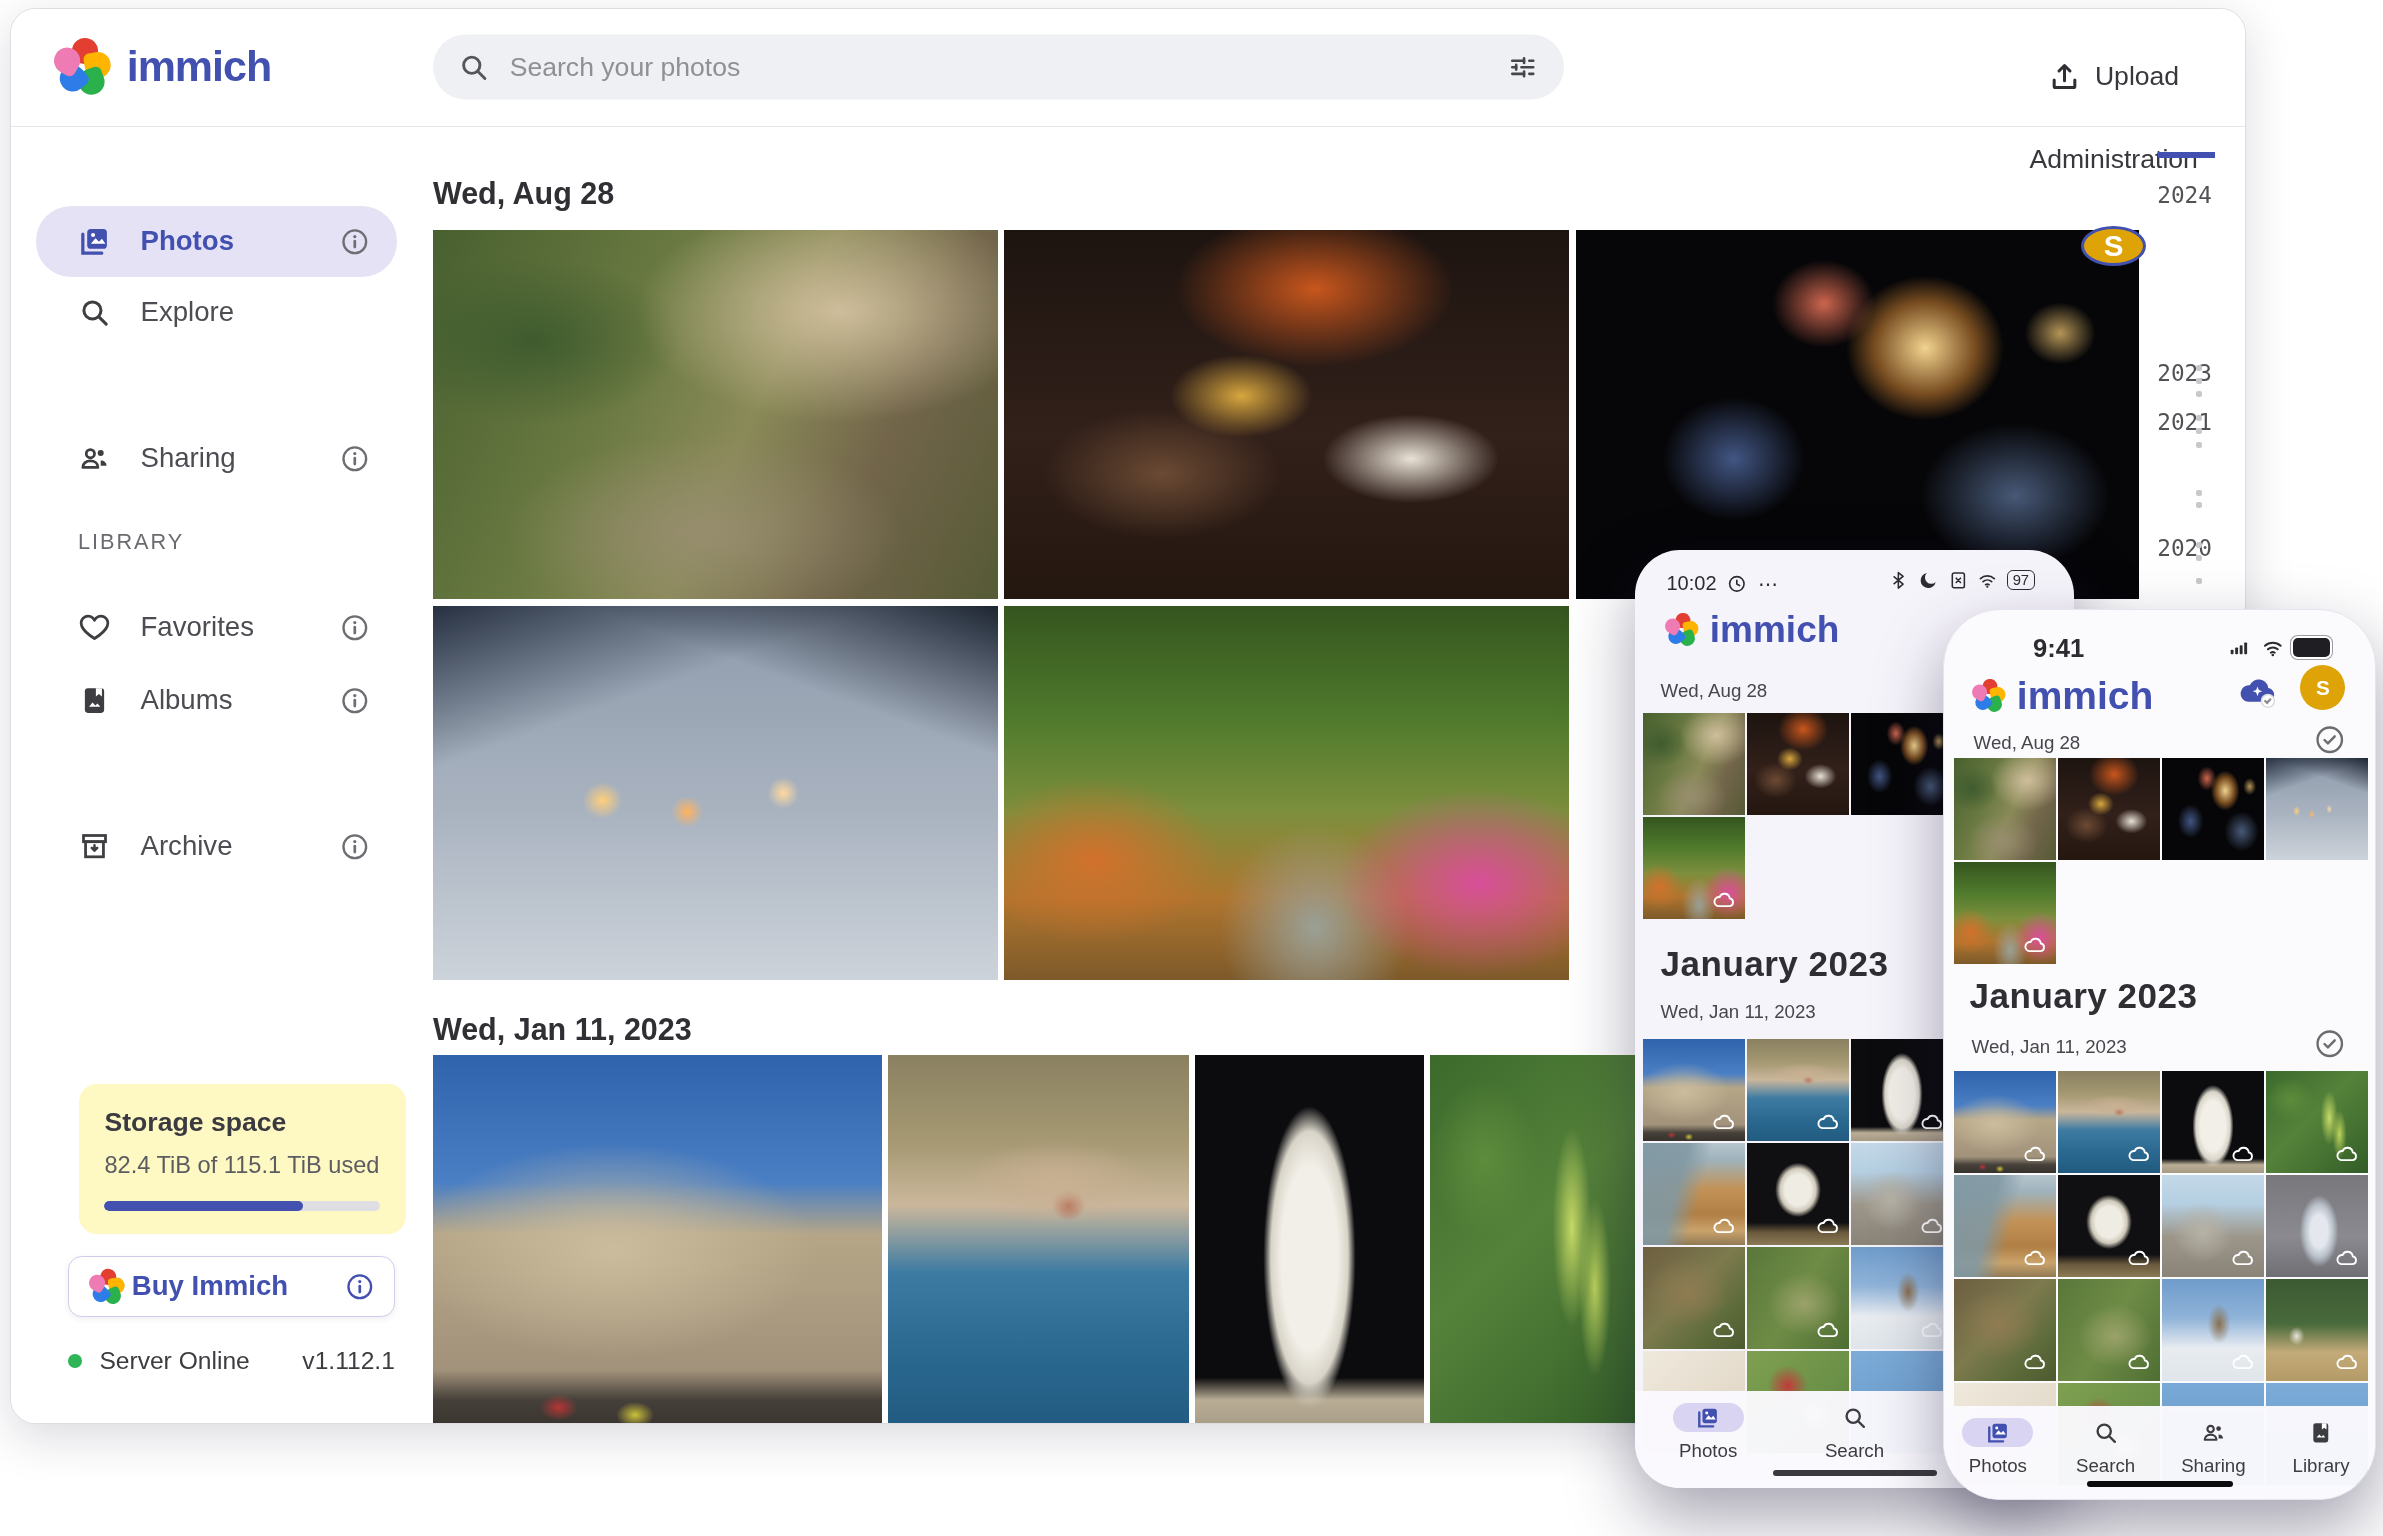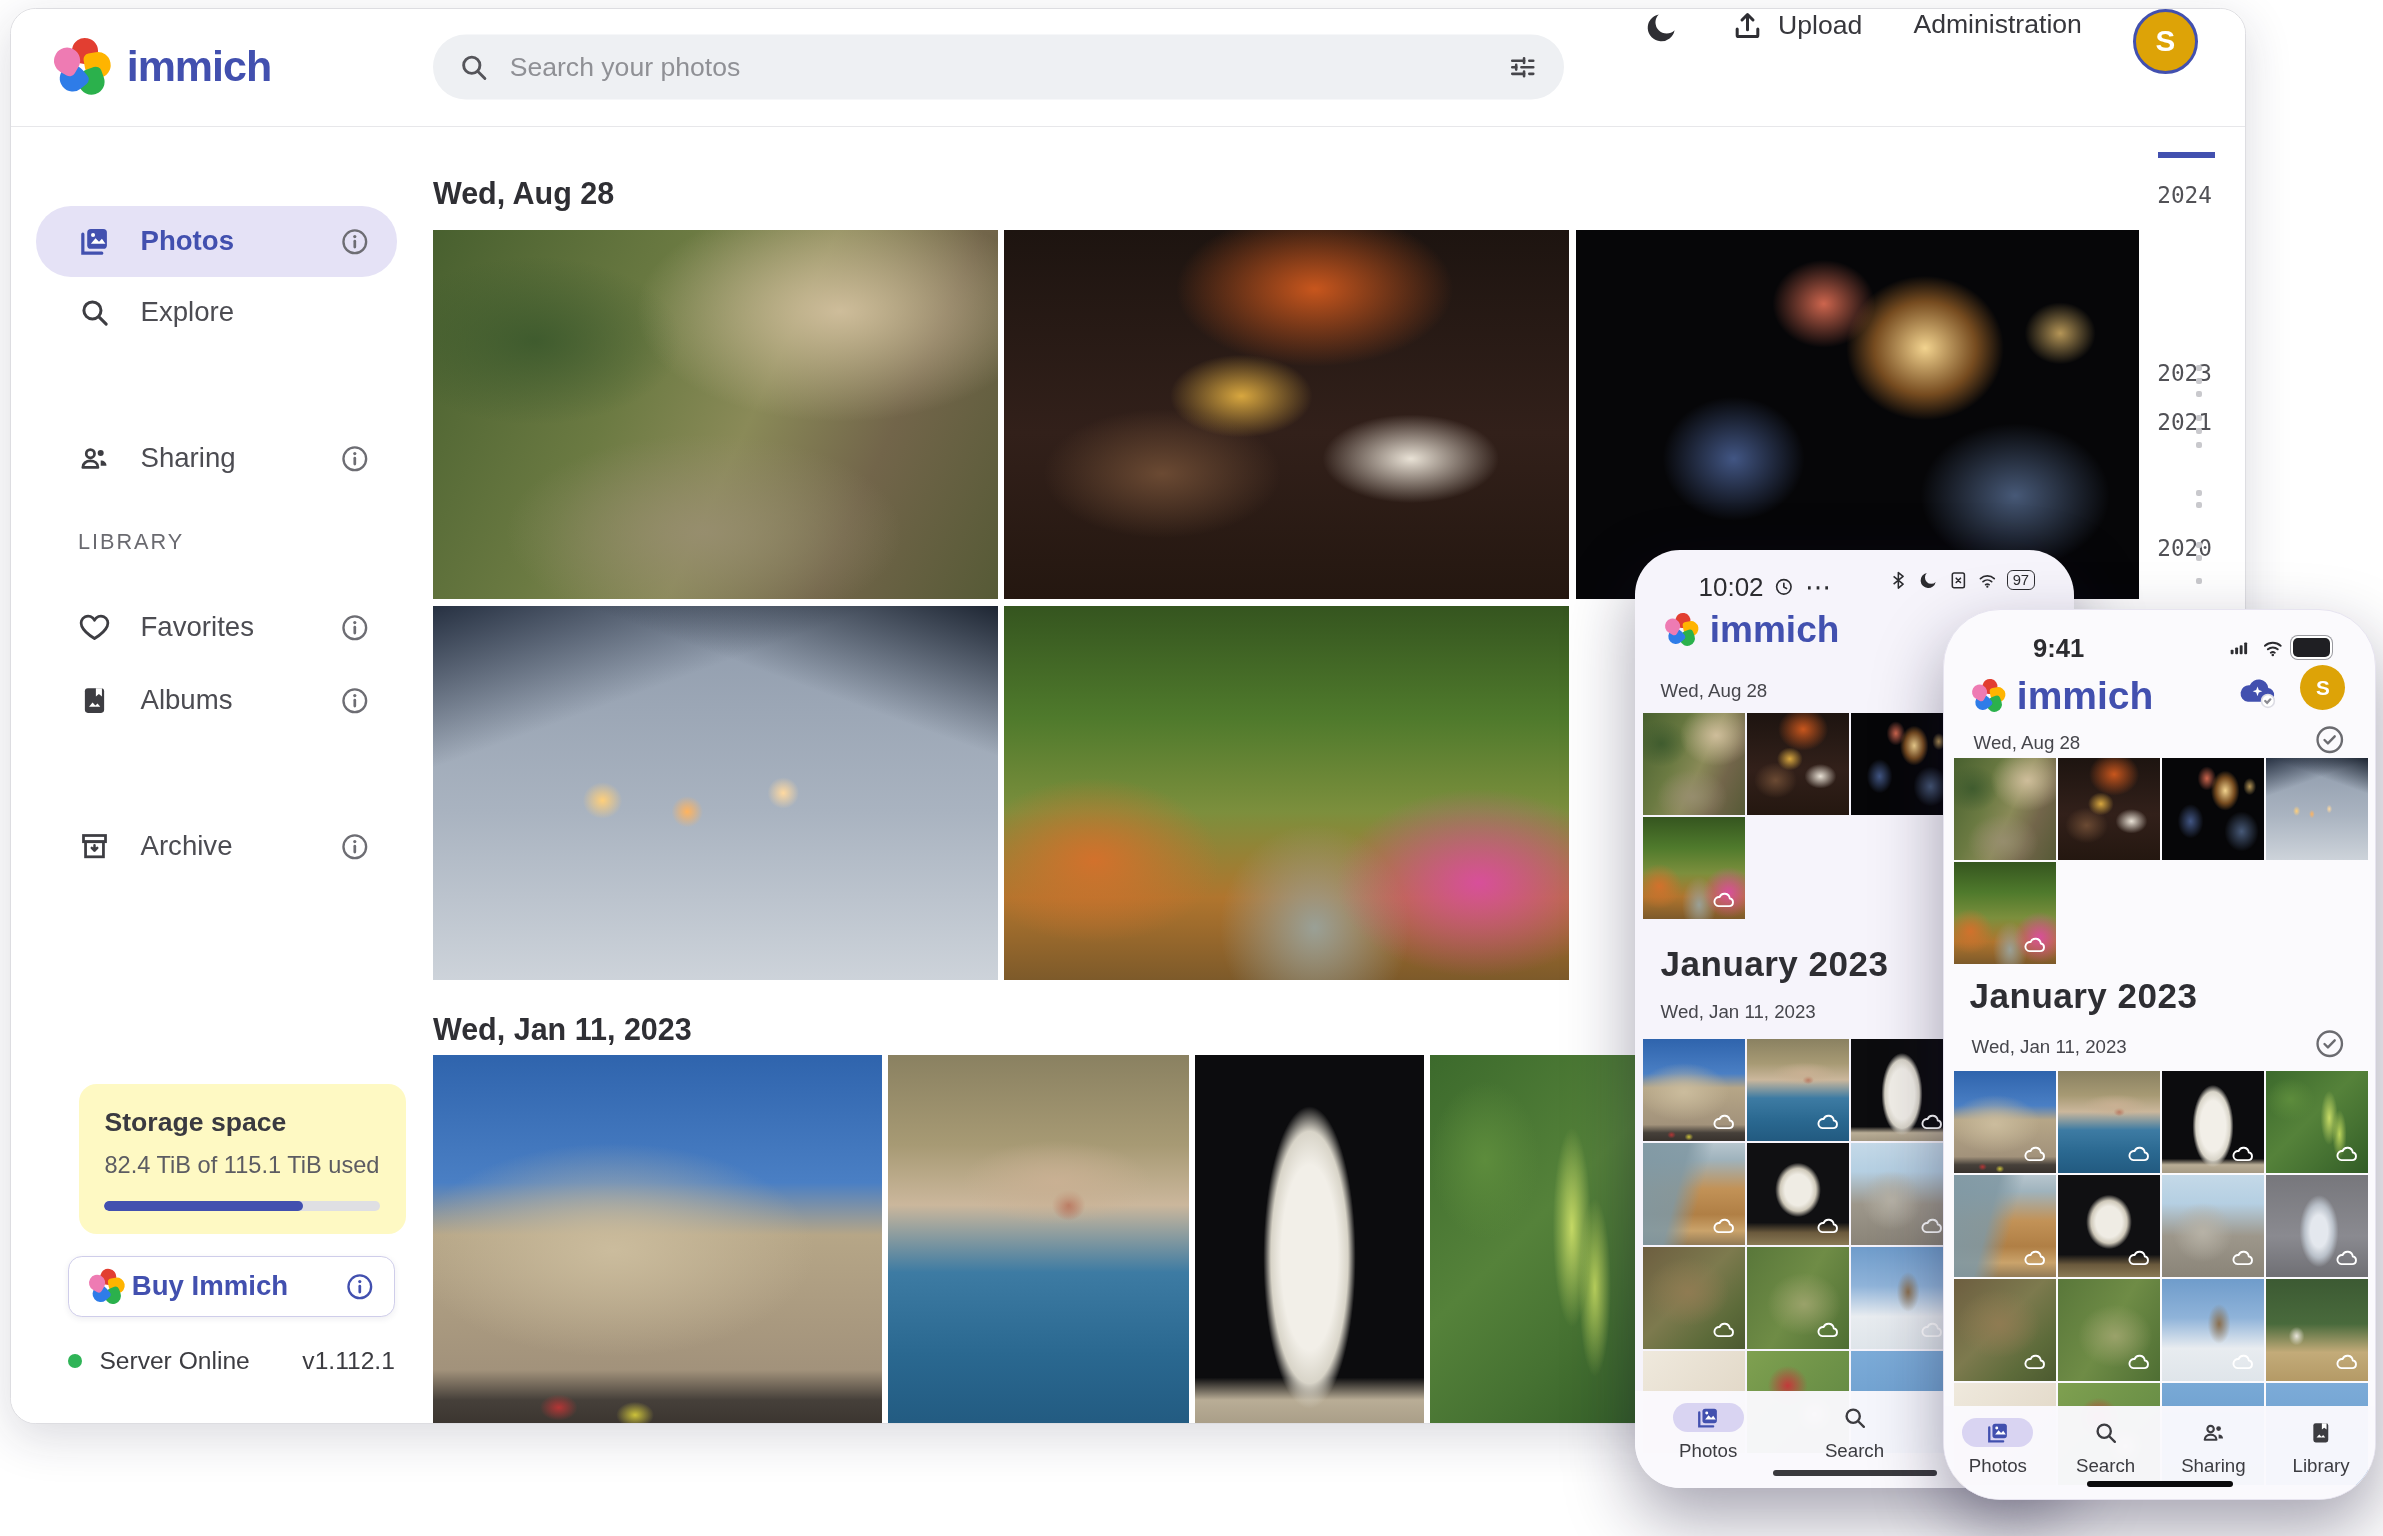--- a/index.html
+++ b/index.html
@@ -19,21 +19,21 @@
   .pinwheel .p3{ background:#2bb14c; left:25.6px; top:30.5px; transform:rotate(160deg);}
   .pinwheel .p4{ background:#2e7ce8; left:5.9px;  top:27.6px; transform:rotate(230deg);}
   .pinwheel .p5{ background:#ee7bb3; left:0;   top:9.9px; transform:rotate(300deg);}
   .pinwheel-sm { transform:scale(.62); transform-origin:left center; }
   .pinwheel-xs { transform:scale(.58); transform-origin:left center; }
 
   .searchbar { position:absolute; left:422px; top:50%; transform:translateY(-50%); width:1131px; height:65px; background:#eef0f3; border-radius:32.5px; display:flex; align-items:center; padding:0 25.6px; gap:19.7px; }
   .searchbar input { flex:1; border:none; outline:none; background:transparent; font-size:26.6px; color:#15803d; font-family:"Liberation Sans",sans-serif; }
   .searchbar input::placeholder { color:#8f9095; }
 
-  .top-actions { position:absolute; right:47px; top:0; height:118px; display:flex; align-items:flex-start; gap:51px; }
+  .top-actions { position:absolute; right:47px; top:0; height:118px; display:flex; align-items:center; gap:51px;flex-direction:column; }
   .action-label { font-size:26.6px; color:#37373c; }
   .upload-btn { display:flex; align-items:center; gap:13.8px; cursor:pointer; }
   .avatar { width:65px; height:65px; border-radius:50%; background:#dda307; border:3px solid #4250af; color:#fff; font-size:29.6px; font-weight:700; display:flex; align-items:center; justify-content:center; }
 
   
   .sidebar { position:absolute; left:0; top:118px; width:398px; bottom:0; background:#fff; z-index:4; }
   .nav-item { position:absolute; left:25.6px; width:361px; height:71px; border-radius:35px; display:flex; align-items:center; cursor:pointer; }
   .nav-item .nicon { position:absolute; left:41px; width:35px; height:35px; display:flex; align-items:center; justify-content:center; }
   .nav-item .nlabel { position:absolute; left:104px; font-size:27.6px; font-weight:500; color:#4c4c52; }
   .nav-item .ninfo { position:absolute; right:27.6px; width:29.6px; height:29.6px; color:#6d6d73; }
@@ -380,21 +380,21 @@
 
     <div class="server-row">
       <span class="dot"></span>
       <span class="server-label">Server Online</span>
       <span class="server-version">v1.112.1</span>
     </div>
   </div>
 </div>
 
 <div class="phone phone1">
-  <div class="p-status" style="left:31.5px; top:21.7px; gap:9.9px; font-size:26px; font-weight:500;margin-left:32px;">
+  <div class="p-status" style="left:31.5px; top:21.7px; gap:9.9px; font-size:20px; font-weight:500;">
     <span>10:02</span>
     <svg width="21.7" height="21.7" viewBox="0 0 24 24" style="color:#2c2c30">
         <use href="#i-clock"></use>
       </svg>
     <span style="letter-spacing:2px;">⋯</span>
   </div>
   <div class="p-status" style="right:39px; top:19.7px; gap:8.9px;">
     <svg width="20.7" height="20.7" viewBox="0 0 24 24">
         <use href="#i-bt"></use>
       </svg>

